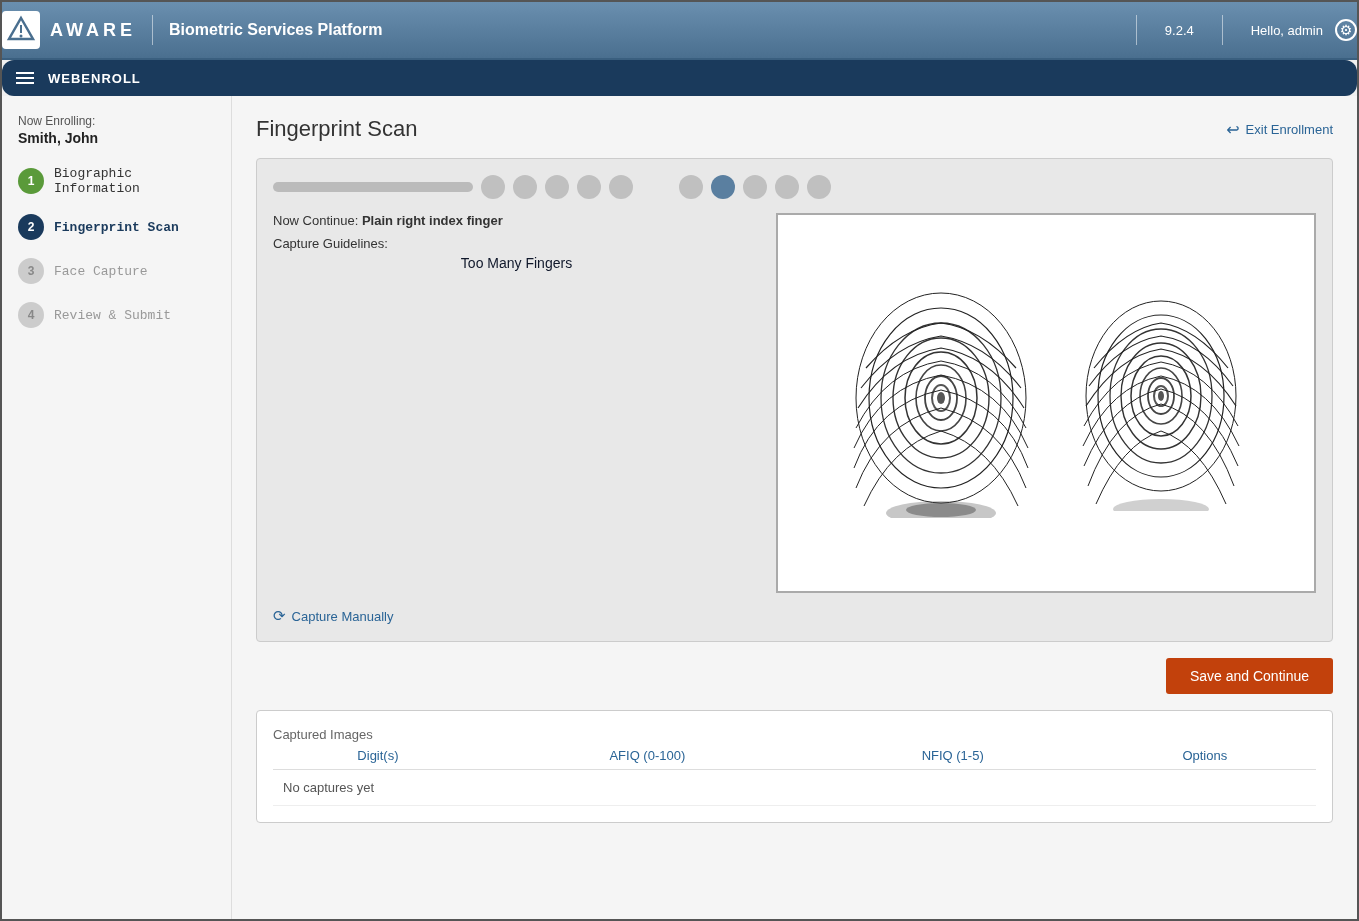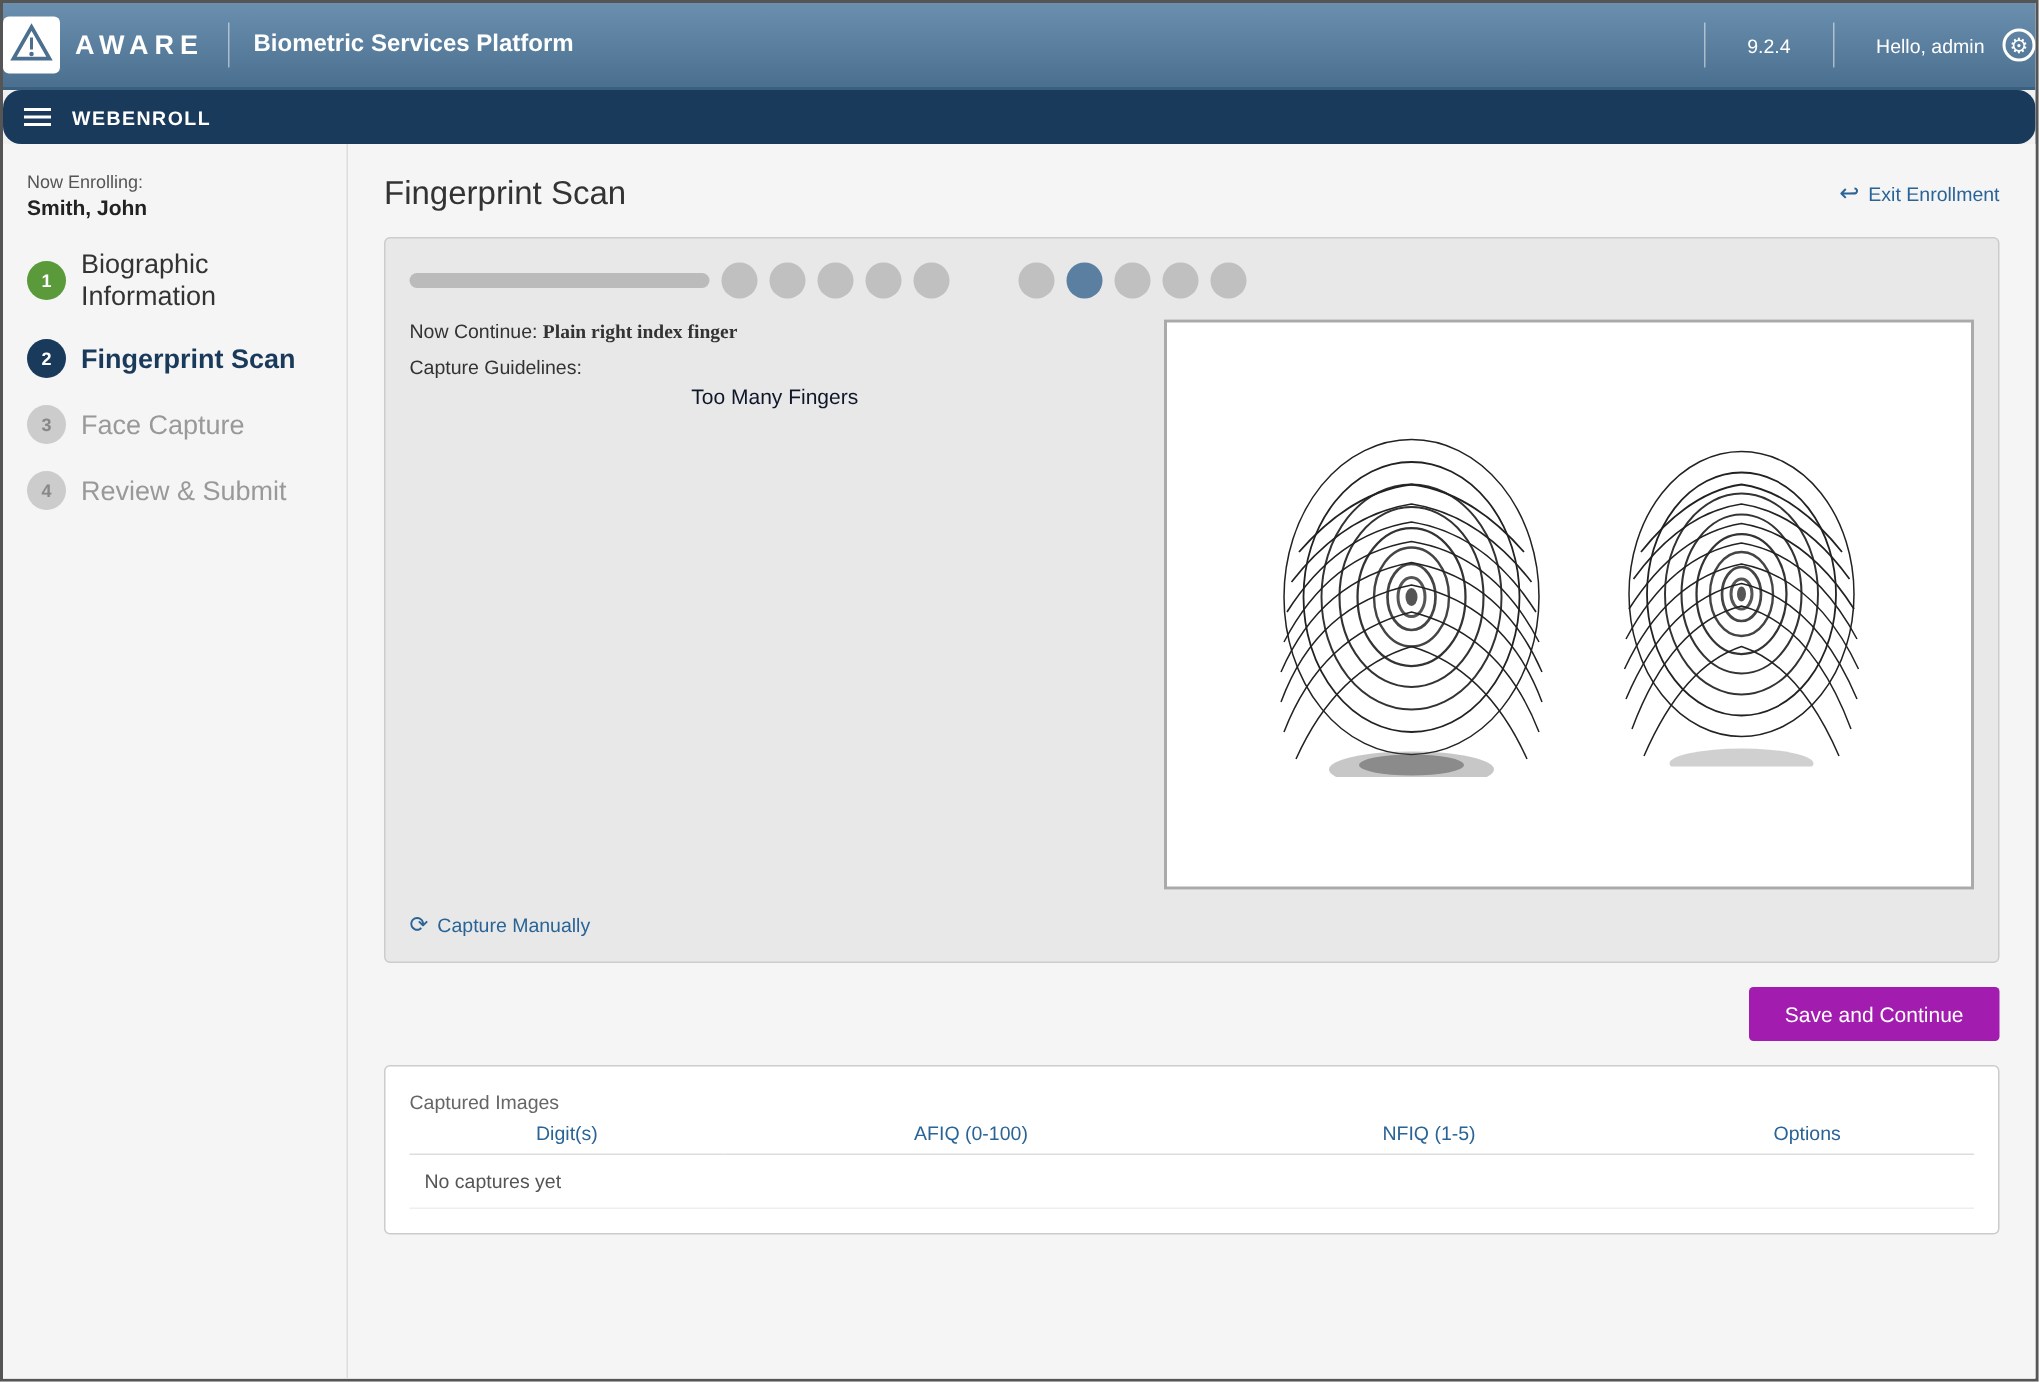--- a/index.html
+++ b/index.html
@@ -146,21 +146,22 @@
     }
     .step-circle.active {
       background: #1a3a5c;
       color: #fff;
     }
     .step-circle.inactive {
       background: #ccc;
       color: #888;
     }
     .step-label {
-      font-size: 18px;
+      font-size: 13px;
+      font-family: Liberation Mono, monospace;
     }
     .step-label.active {
       font-weight: bold;
       color: #1a3a5c;
     }
     .step-label.inactive {
       color: #999;
     }
 
     
@@ -236,21 +237,20 @@
       flex: 1;
       min-width: 200px;
     }
     .scanning-label {
       font-size: 13px;
       color: #333;
       margin-bottom: 8px;
     }
     .scanning-label strong {
       font-weight: bold;
-      font-family: Liberation Serif, serif;
     }
     .capture-guidelines {
       font-size: 13px;
       color: #333;
       margin-bottom: 4px;
     }
     .guideline-text {
       font-size: 14px;
       color: #0f172a;
       text-align: center;
@@ -291,21 +291,21 @@
       font-size: 15px;
     }
 
     
     .save-row {
       display: flex;
       justify-content: flex-end;
       margin-bottom: 16px;
     }
     .save-button {
-      background: #a21caf;
+      background: #c2410c;
       color: #fff;
       border: none;
       padding: 10px 24px;
       font-size: 14px;
       border-radius: 3px;
       cursor: pointer;
     }
 
     
     .captured-images-panel {

